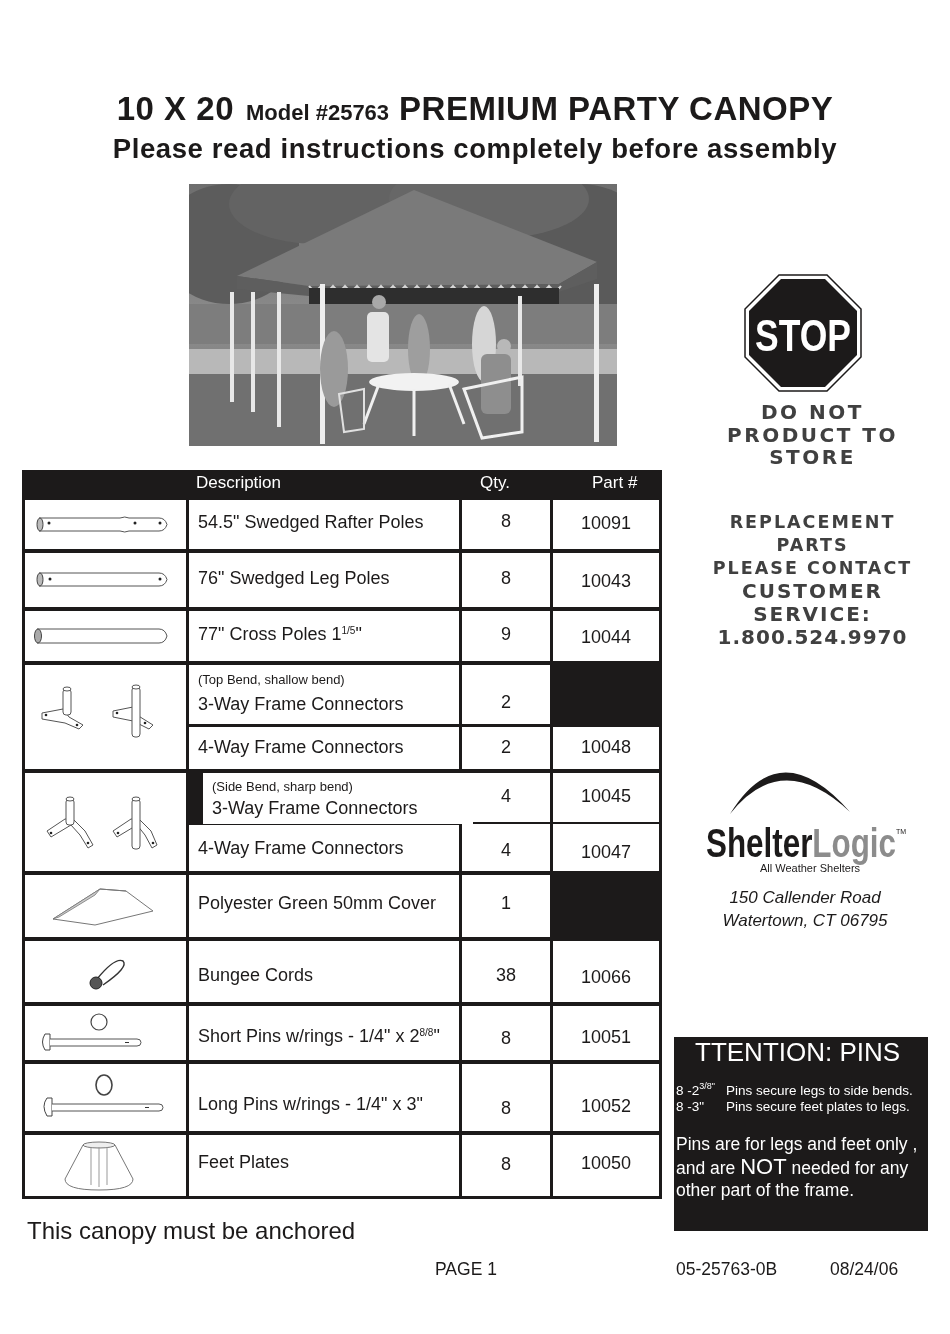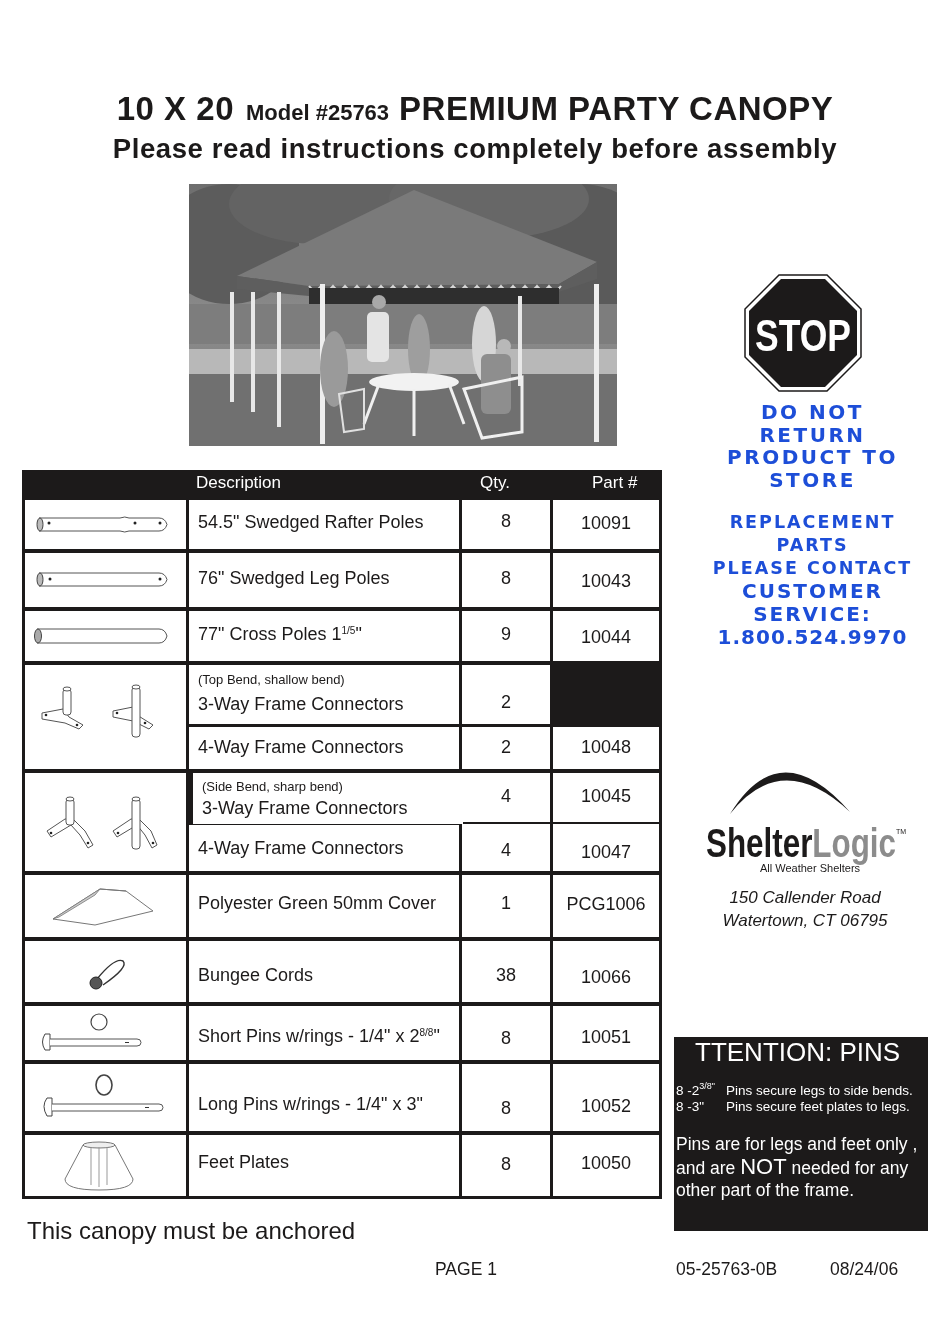--- a/index.html
+++ b/index.html
@@ -24,21 +24,21 @@
   .cell .sub { position: absolute; left: 9px; font-size: 13px; white-space: nowrap; }
   .cell .num { position: absolute; left: 0; width: 100%; text-align: center; }
   sup.f { font-size: 10px; vertical-align: 6px; }
   .icon-wrap { position: absolute; left: 0; top: 0; width: 100%; height: 100%; }
 
   .anchored { position: absolute; left: 27px; top: 1217px; font-size: 24px; }
   .footer { position: absolute; top: 1259px; font-size: 17.5px; }
 
   
   .stop-sign { position: absolute; left: 744px; top: 274px; width: 118px; height: 118px; }
-  .warn { position: absolute; left: 690px; width: 245px; text-align: center; font-family: "DejaVu Sans", sans-serif; font-weight: bold; color: #1d4ed8; }
+  .warn { position: absolute; left: 690px; width: 245px; text-align: center; font-family: "DejaVu Sans", sans-serif; font-weight: bold; color: #404040; }
   #warn1 { top: 401px; font-size: 20px; line-height: 22.5px; letter-spacing: 2.5px; }
   #warn2 { top: 511px; font-size: 17.5px; line-height: 23px; letter-spacing: 2px; }
   #warn2 .phone { font-size: 20px; letter-spacing: 1px; }
 
   .logo { position: absolute; left: 700px; top: 752px; width: 220px; height: 130px; }
   .address { position: absolute; left: 700px; width: 210px; text-align: center; font-style: italic; font-size: 17px; }
 
   .attention { position: absolute; left: 674px; top: 1037px; width: 254px; height: 194px; background: #1c1a1a; color: #fff; }
   .att-title { position: absolute; left: 21px; top: 0px; font-size: 26px; white-space: nowrap; }
   .att-row { position: absolute; left: 2px; font-size: 13.5px; white-space: nowrap; }
@@ -207,21 +207,21 @@
         <path d="M88,58 L106,46 L114,46 L126,58 L132,72 L127,75 L120,62 L112,52 L92,64 Z"></path>
         <rect x="107" y="26" width="8" height="50" rx="3"></rect>
         <ellipse cx="111" cy="26" rx="4" ry="2"></ellipse>
       </g>
       <circle cx="26" cy="60" r="1.3" fill="#222"></circle>
         <circle cx="63" cy="70" r="1.3" fill="#222"></circle>
       <circle cx="93" cy="60" r="1.3" fill="#222"></circle>
         <circle cx="128" cy="70" r="1.3" fill="#222"></circle>
     </svg>
   </div>
-  <div class="cell txt" style="left:171px;top:303px;width:270px;height:51px">
+  <div class="cell txt" style="left:181px;top:303px;width:270px;height:51px">
     <span class="sub" style="top:6px">(Side Bend, sharp bend)</span>
     <span class="lbl" style="top:25px">3-Way Frame Connectors</span>
   </div>
   <div class="cell txt" style="left:440px;top:303px;width:88px;height:49px">
     <span class="num" style="top:13px">4</span>
   </div>
   <div class="cell txt" style="left:531px;top:303px;width:106px;height:49px">
     <span class="num" style="top:13px">10045</span>
   </div>
   <div class="cell txt" style="left:167px;top:355px;width:270px;height:46px">
@@ -239,23 +239,20 @@
       <polygon points="28,44 75,14 101,16 128,36 70,50" fill="#fff" stroke="#777" stroke-width="1"></polygon>
       <polygon points="28,44 75,14 70,20 34,42" fill="#ccc" stroke="#777" stroke-width="0.8"></polygon>
       <line x1="75" y1="14" x2="101" y2="16" stroke="#777"></line>
     </svg>
   </div>
   <div class="cell txt" style="left:167px;top:405px;width:270px;height:62px">
     <span class="lbl" style="top:18px">Polyester Green 50mm Cover</span>
   </div>
   <div class="cell txt" style="left:440px;top:405px;width:88px;height:62px">
     <span class="num" style="top:18px">1</span>
-  </div>
-  <div class="cell txt" style="left:531px;top:405px;width:106px;height:62px">
-    <span class="num" style="top:19px">PCG1006</span>
   </div>
 
   <div class="cell" style="left:3px;top:471px;width:161px;height:61px">
     <svg class="icon-wrap" viewBox="0 0 161 61">
       <path d="M72,38 Q90,16 98,20 Q104,26 78,44" fill="none" stroke="#333" stroke-width="1.4"></path>
       <circle cx="71" cy="42" r="6" fill="#555" stroke="#222"></circle>
     </svg>
   </div>
   <div class="cell txt" style="left:167px;top:471px;width:270px;height:61px">
     <span class="lbl" style="top:24px">Bungee Cords</span>
@@ -330,21 +327,20 @@
 <div class="footer" style="left:830px">08/24/06</div>
 
 <svg class="stop-sign" viewBox="0 0 118 118">
   <polygon points="35,1 83,1 117,35 117,83 83,117 35,117 1,83 1,35" fill="#fff" stroke="#1c1a1a" stroke-width="1.5"></polygon>
   <polygon points="37,5 81,5 113,37 113,81 81,113 37,113 5,81 5,37" fill="#1c1a1a"></polygon>
   <text x="59" y="77" text-anchor="middle" font-family="Liberation Sans, sans-serif" font-weight="bold" font-size="44" fill="#fff" textLength="96" lengthAdjust="spacingAndGlyphs">STOP</text>
 </svg>
 
 <div class="warn" id="warn1">
   <div>DO NOT</div>
-  <div>RETURN</div>
   <div>PRODUCT TO</div>
   <div>STORE</div>
 </div>
 
 <div class="warn" id="warn2">
   <div>REPLACEMENT</div>
   <div>PARTS</div>
   <div>PLEASE CONTACT</div>
   <div style="font-size:20px">CUSTOMER</div>
   <div style="font-size:20px">SERVICE:</div>

